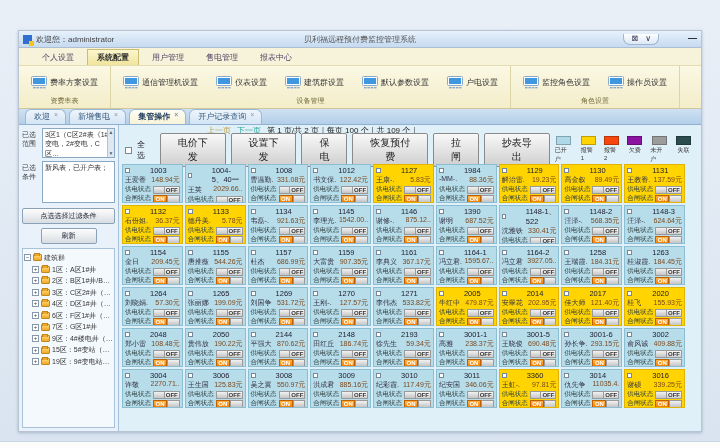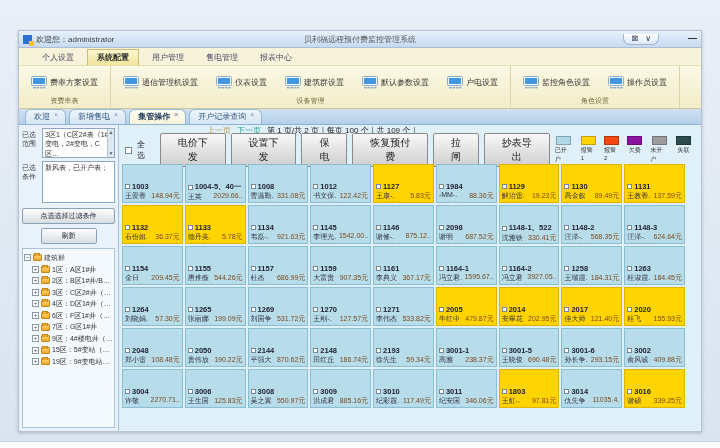--- a/index.html
+++ b/index.html
@@ -61,21 +61,21 @@
   .act-btn { background:linear-gradient(#f8f8f8,#cfcfcf); border:1px solid #8a8a8a; border-radius:2px; font-size:10px; color:#222; padding:2px 12px; cursor:default; }
   .legend { margin-left:auto; display:flex; gap:8px; }
   .leg-item { display:flex; flex-direction:column; align-items:center; gap:1px; }
   .leg-swatch { width:15px; height:9px; border:1px solid rgba(0,0,0,.25); }
   .leg-label { font-size:6px; color:#333; }
   
   .grid { flex:1; display:grid; grid-template-columns:repeat(9,1fr); gap:2px; padding:2px 16px 0 3px; align-content:start; }
   .card { height:39px; border:1px solid #7fb4c8; padding:1px 2px; font-size:7px; color:#223; display:flex; flex-direction:column; justify-content:space-between; overflow:hidden; }
   .card.open { background:#b7dcea; border-color:#8bbed2; }
   .card.warn { background:#ffd400; border-color:#e0b400; }
-  .card-head { display:flex; align-items:center; gap:2px; font-weight:bold; font-size:7.5px;margin-top:16px; }
+  .card-head { display:flex; align-items:center; gap:20px; font-weight:normal; font-size:7.5px; }
   .card-head .cb { width:5px; height:5px; }
   .card-name { display:flex; justify-content:space-between; gap:2px; }
   .c-name { overflow:hidden; white-space:nowrap; text-overflow:ellipsis; max-width:30px; color:#334; }
   .c-bal { color:#7c4a1e; white-space:nowrap; overflow:hidden; }
   .stat { display:flex; align-items:center; gap:2px; }
   .stat-label { font-size:6.5px; color:#344; flex:none; }
   .toggle { flex:1; display:flex; height:8px; min-width:0; }
   .t-track { flex:1; background:linear-gradient(#f2f2f2,#c4c4c4); border:1px solid #9a9a9a; }
   .t-off { flex:none; width:15px; background:linear-gradient(#fafafa,#d0d0d0); border:1px solid #9a9a9a; border-left:none; font-size:6px; font-weight:bold; color:#333; text-align:center; line-height:7px; }
   .t-on { flex:none; width:14px; background:linear-gradient(#ffb448,#f37d00); border:1px solid #c06000; font-size:6px; font-weight:bold; color:#fff; text-align:center; line-height:7px; }
@@ -682,21 +682,21 @@
                 <span class="stat-label">合闸状态</span>
                 <span class="toggle">
                   <span class="t-on">ON</span>
                   <span class="t-track"></span>
                 </span>
               </div>
             </div>
             <div class="card open">
               <div class="card-head">
                 <span class="cb"></span>
-                <span>2098</span>
+                <span>1390</span>
               </div>
               <div class="card-name">
                 <span class="c-name">谢明</span>
                 <span class="c-bal">687.52元</span>
               </div>
               <div class="stat">
                 <span class="stat-label">供电状态</span>
                 <span class="toggle">
                   <span class="t-track"></span>
                   <span class="t-off">OFF</span>
@@ -1570,21 +1570,21 @@
                 <span class="stat-label">合闸状态</span>
                 <span class="toggle">
                   <span class="t-on">ON</span>
                   <span class="t-track"></span>
                 </span>
               </div>
             </div>
             <div class="card warn">
               <div class="card-head">
                 <span class="cb"></span>
-                <span>1803</span>
+                <span>3360</span>
               </div>
               <div class="card-name">
                 <span class="c-name">王虹-.</span>
                 <span class="c-bal">97.81元</span>
               </div>
               <div class="stat">
                 <span class="stat-label">供电状态</span>
                 <span class="toggle">
                   <span class="t-track"></span>
                   <span class="t-off">OFF</span>

